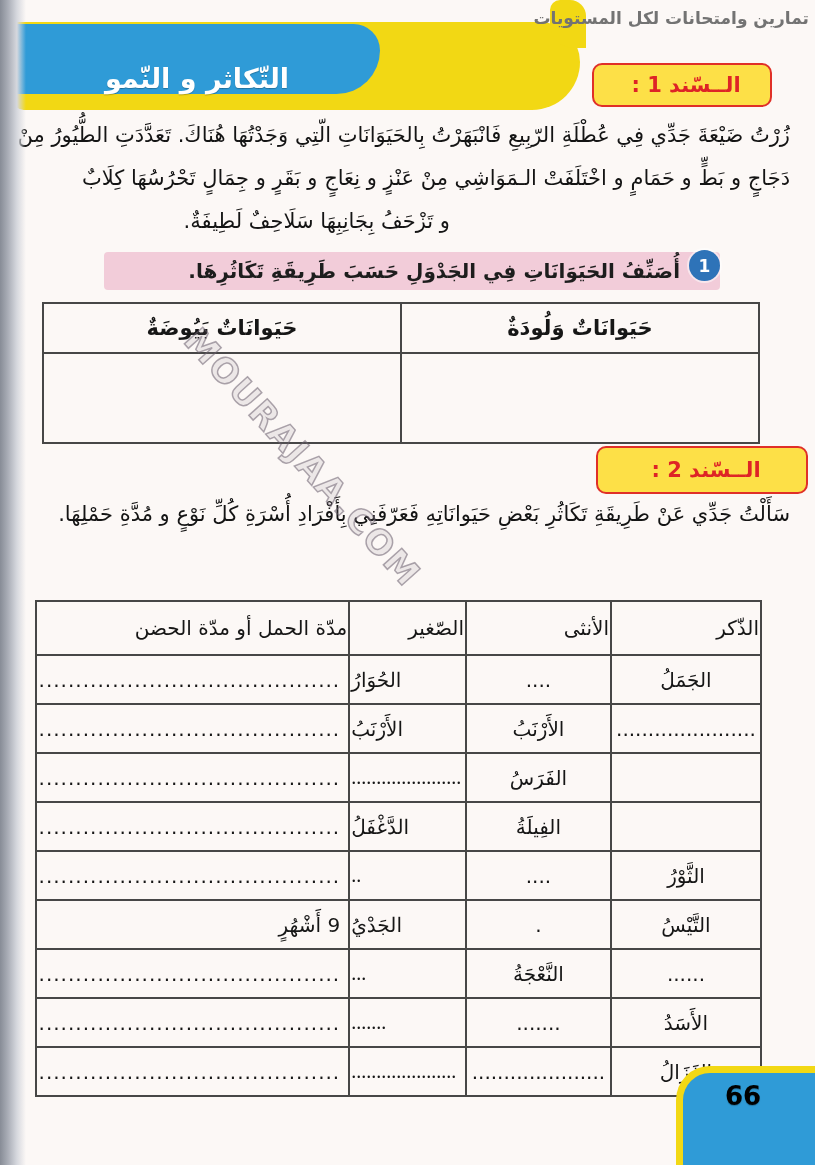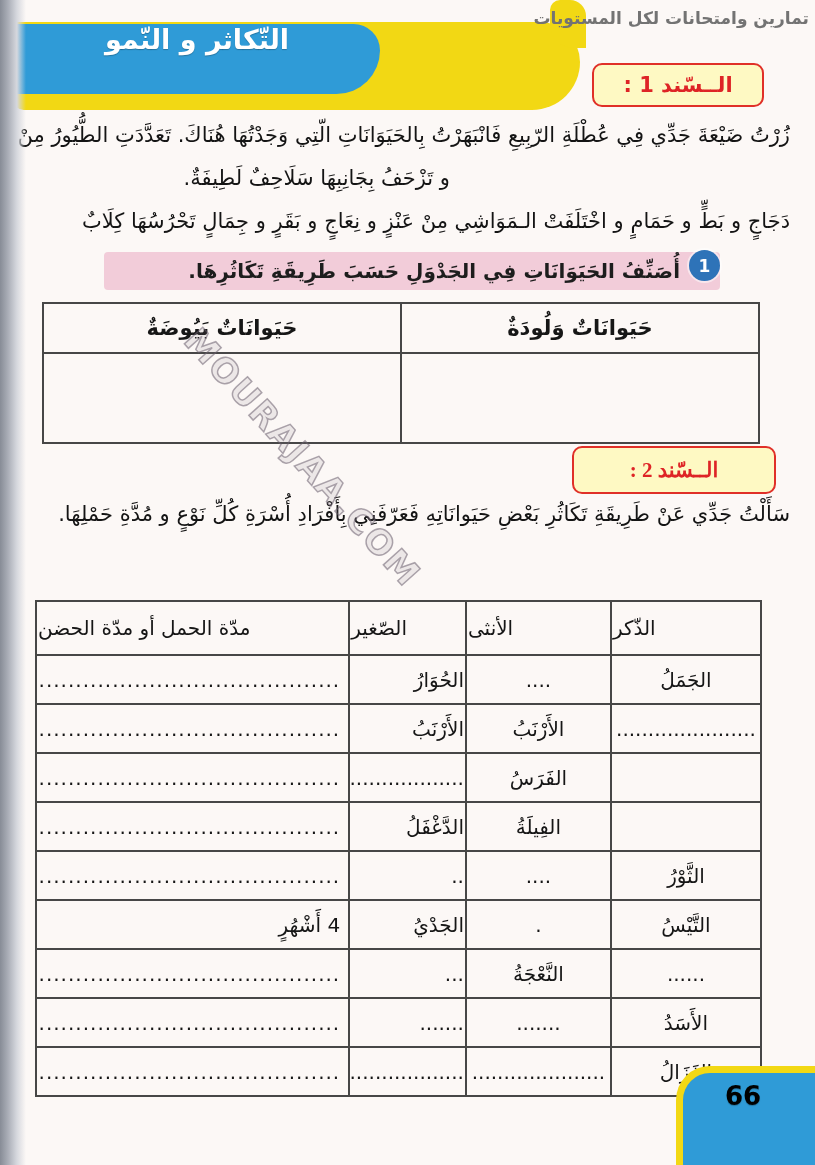--- a/index.html
+++ b/index.html
@@ -7,33 +7,33 @@
         font-family:"DejaVu Sans",sans-serif;color:#161616;}
   
   .spine{position:absolute;left:0;top:0;width:26px;height:100%;z-index:20;
          background:linear-gradient(90deg,#878c96 0%,#a9adb6 30%,#d6d8de 65%,rgba(255,255,255,0) 100%);}
   
   .band-yellow{position:absolute;left:14px;top:22px;width:566px;height:88px;background:#f2d814;
                border-radius:4px 50px 60px 12px;z-index:1;}
   .hook{position:absolute;left:550px;top:0;width:36px;height:48px;background:#f2d814;
         border-radius:10px 16px 0 24px;z-index:1;}
   .band-main{position:absolute;left:14px;top:24px;width:366px;height:70px;background:#2f9bd7;
-             border-radius:4px 34px 56px 4px;z-index:2;display:flex;align-items:flex-start;justify-content:center;}
+             border-radius:4px 34px 56px 4px;z-index:2;display:flex;align-items:flex-end;justify-content:center;}
   .band-main .t{color:#fff;font-weight:bold;font-size:27px;direction:rtl;text-shadow:0 1px 1px rgba(0,0,0,.25);}
   .band-tab{position:absolute;left:410px;top:22px;width:138px;height:54px;background:#2f9bd7;
             border-radius:0 2px 26px 40px;z-index:2;display:flex;align-items:center;justify-content:center;}
   .band-tab .t{color:#fff;font-weight:bold;font-size:20px;direction:rtl;text-shadow:0 1px 1px rgba(0,0,0,.25);}
   .promo{position:absolute;right:6px;top:8px;z-index:3;direction:rtl;color:#737373;
          font-weight:bold;font-size:17px;letter-spacing:0;}
   
-  .sanad-badge{position:absolute;background:#fef9c3;border:2px solid #e03028;border-radius:10px;
+  .sanad-badge{position:absolute;background:#fde047;border:2px solid #e03028;border-radius:10px;
                color:#de2426;font-weight:bold;font-size:21px;display:flex;align-items:center;
-               justify-content:center;direction:rtl;z-index:3;}
+               justify-content:center;direction:rtl;z-index:3;padding-left:8px;}
   #sanad1-badge{left:592px;top:63px;width:168px;height:40px;}
-  #sanad2-badge{left:572px;top:446px;width:200px;height:44px;font-family:Liberation Serif, serif;}
+  #sanad2-badge{left:596px;top:446px;width:200px;height:44px;}
   
   .para{position:absolute;direction:rtl;font-size:21px;color:#141414;z-index:2;}
   #para1{left:28px;top:114px;width:762px;}
   #para1 .line{height:43px;line-height:43px;text-align:right;white-space:nowrap;}
   #para1 .l3{padding-right:340px;}
   #para2{left:28px;top:496px;width:762px;}
   #para2 .line{height:37px;line-height:37px;text-align:right;white-space:nowrap;}
   #para2 .l2{padding-right:120px;}
   
   #exercise1{position:absolute;left:104px;top:252px;width:616px;height:38px;background:#f2ccd9;
@@ -45,24 +45,24 @@
              align-items:center;justify-content:center;z-index:3;box-shadow:0 0 0 2px rgba(255,255,255,.5);}
   
   table{border-collapse:collapse;}
   #table1{position:absolute;left:42px;top:302px;width:718px;direction:rtl;z-index:2;table-layout:fixed;}
   #table1 td{border:2px solid #474747;text-align:center;font-size:21px;}
   #table1 .hrow td{height:46px;font-weight:bold;}
   #table1 .brow td{height:86px;}
   #table2{position:absolute;left:35px;top:600px;width:727px;direction:rtl;z-index:2;table-layout:fixed;}
   #table2 td,#table2 th{border:2px solid #474747;font-size:20px;font-weight:normal;height:45px;
                         overflow:hidden;white-space:nowrap;}
-  #table2 th{height:50px;text-align:left;}
+  #table2 th{height:50px;text-align:right;}
   .c-male{text-align:center;}
   .c-female{text-align:center;}
-  .c-young{text-align:right;}
+  .c-young{text-align:left;font-family:Liberation Serif, serif;}
   .c-period{text-align:right;padding-right:8px;letter-spacing:1px;}
   
   .watermark{position:absolute;left:206px;top:320px;z-index:5;font-weight:bold;font-size:34px;
              letter-spacing:2px;transform:rotate(48deg);transform-origin:0 0;
              color:rgba(140,128,142,0.14);-webkit-text-stroke:1.5px rgba(108,96,112,0.55);}
   
   .pagenum{position:absolute;right:-14px;bottom:-12px;width:146px;height:104px;background:#2f9bd7;
            border-radius:34px 0 0 0;border-top:7px solid #f2d814;border-left:7px solid #f2d814;z-index:6;}
   .pagenum .n{position:absolute;left:42px;top:8px;color:#000000;font-weight:bold;font-size:26px;
               text-shadow:0 1px 1px rgba(0,0,0,.25);}
@@ -80,22 +80,22 @@
     <div class="t">التّكاثر و النّمو</div>
   </div>
   <div class="promo">تمارين وامتحانات لكل المستويات</div>
 
   <div id="sanad1-badge" class="sanad-badge">
     <span>الــسّند 1 :</span>
   </div>
 
   <div id="para1" class="para">
     <div class="line">زُرْتُ ضَيْعَةَ جَدِّي فِي عُطْلَةِ الرّبِيعِ فَانْبَهَرْتُ بِالحَيَوَانَاتِ الّتِي وَجَدْتُهَا هُنَاكَ. تَعَدَّدَتِ الطُّيُورُ مِنْ</div>
+    <div class="line">دَجَاجٍ و بَطٍّ و حَمَامٍ و اخْتَلَفَتْ الـمَوَاشِي مِنْ عَنْزٍ و نِعَاجٍ و بَقَرٍ و جِمَالٍ تَحْرُسُهَا كِلَابٌ</div>
     <div class="line l3">و تَزْحَفُ بِجَانِبِهَا سَلَاحِفٌ لَطِيفَةٌ.</div>
-    <div class="line">دَجَاجٍ و بَطٍّ و حَمَامٍ و اخْتَلَفَتْ الـمَوَاشِي مِنْ عَنْزٍ و نِعَاجٍ و بَقَرٍ و جِمَالٍ تَحْرُسُهَا كِلَابٌ</div>
   </div>
 
   <div id="exercise1">
     <div class="num-badge">1</div>
     <div class="ex-text">أُصَنِّفُ الحَيَوَانَاتِ فِي الجَدْوَلِ حَسَبَ طَرِيقَةِ تَكَاثُرِهَا.</div>
   </div>
 
   <table id="table1">
     <tbody>
         <tr class="hrow">
@@ -160,21 +160,21 @@
     <tr>
       <td class="c-male">الثَّوْرُ</td>
       <td class="c-female">....</td>
       <td class="c-young">..</td>
       <td class="c-period">.......................................................</td>
     </tr>
     <tr>
       <td class="c-male">التَّيْسُ</td>
       <td class="c-female">.</td>
       <td class="c-young">الجَدْيُ</td>
-      <td class="c-period">4 أَشْهُرٍ</td>
+      <td class="c-period">9 أَشْهُرٍ</td>
     </tr>
     <tr>
       <td class="c-male">......</td>
       <td class="c-female">النَّعْجَةُ</td>
       <td class="c-young">...</td>
       <td class="c-period">.......................................................</td>
     </tr>
     <tr>
       <td class="c-male">الأَسَدُ</td>
       <td class="c-female">.......</td>

